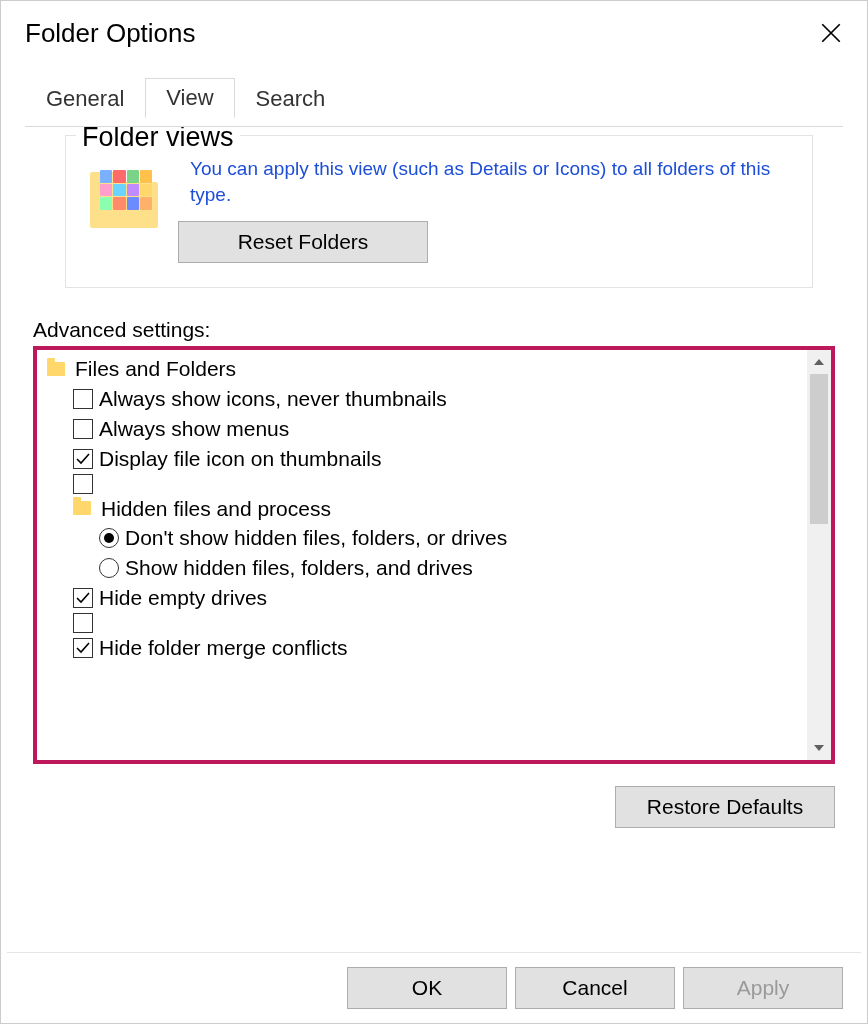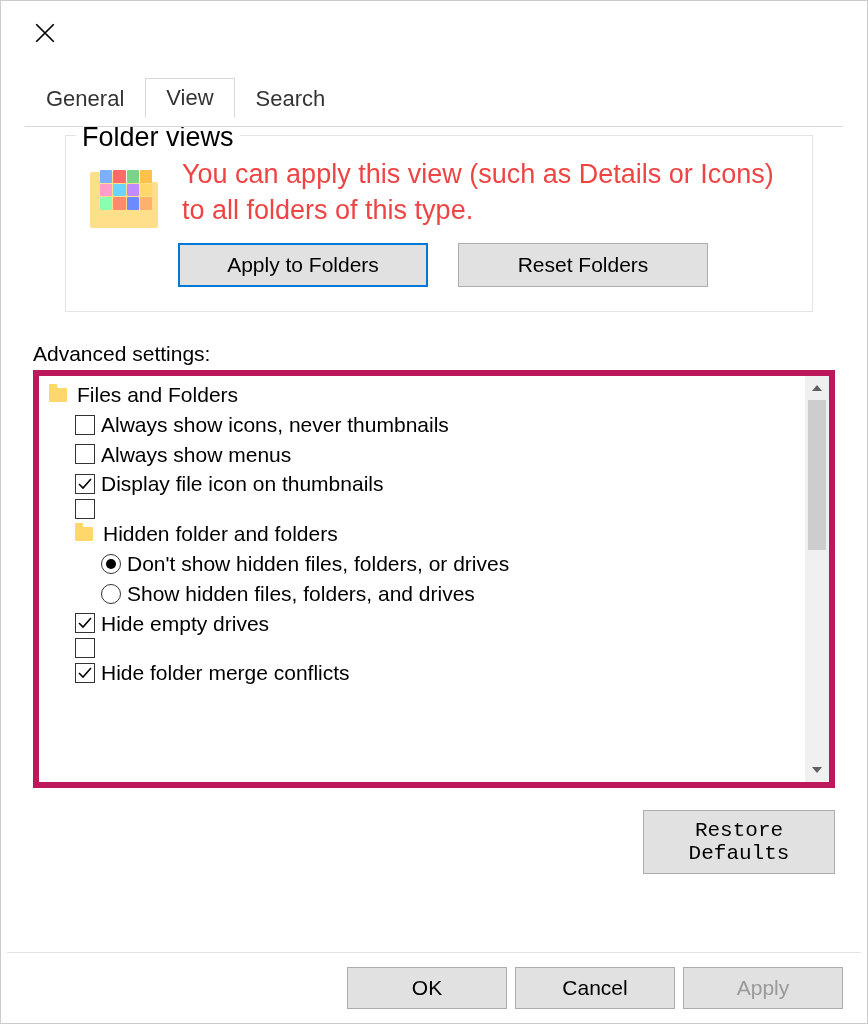--- a/index.html
+++ b/index.html
@@ -123,23 +123,23 @@
     display: grid;
     grid-template-columns: repeat(4, 1fr);
     grid-template-rows: repeat(3, 1fr);
     gap: 1px;
   }
   .folder-icon .thumbs div {
     border-radius: 1px;
   }
   .fv-right { flex: 1; }
   .fv-text {
-    font-size: 27px;
-    color: #ef4444;
-    margin: 6px 0 14px 4px;
+    font-size: 19px;
+    color: #1d4ed8;
+    margin: 6px 0 14px 12px;
     line-height: 1.35;
   }
   .fv-buttons {
     display: flex;
     gap: 30px;
   }
   .btn {
     background: #e1e1e1;
     border: 1px solid #adadad;
     font-size: 21px;
@@ -156,21 +156,21 @@
   }
   .btn.disabled {
     color: #9a9a9a;
     cursor: default;
   }
   .adv-label {
     font-size: 21px;
     margin: 30px 0 4px 8px;
   }
   .adv-box {
-    border: 6px solid #be185d;
+    border: 4px solid #be185d;
     height: 418px;
     margin: 0 8px;
     position: relative;
     display: flex;
   }
   .adv-list {
     flex: 1;
     overflow: hidden;
     padding: 4px 0 0 6px;
     font-size: 21px;
@@ -262,21 +262,21 @@
     border-radius: 50%;
     display: none;
   }
   .rb.checked .dot { display: block; }
   .cutoff { height: 14px; overflow: hidden; opacity: 0.55; }
   .restore-row {
     display: flex;
     justify-content: flex-end;
     margin: 22px 8px 0 0;
   }
-  .restore-row .btn { width: 192px; font-family: Liberation Mono, monospace; }
+  .restore-row .btn { width: 220px; }
   .footer {
     position: absolute;
     bottom: 14px;
     right: 24px;
     display: flex;
     gap: 8px;
   }
   .footer .btn { width: 160px; }
   .footer-sep {
     position: absolute;
@@ -284,20 +284,21 @@
     bottom: 70px;
     border-top: 1px solid #e5e5e5;
   }
 </style>
 </head>
 <body>
 
 <div class="window">
 
   <div class="titlebar">
+    <div class="title">Folder Options</div>
     <div class="close-btn">
       <svg viewBox="0 0 16 16">
           <path d="M1 1 L15 15 M15 1 L1 15" stroke="#000" stroke-width="1.4" fill="none"></path>
         </svg>
     </div>
   </div>
 
   <div class="tabs">
     <div class="tab">General</div>
     <div class="tab active">View</div>
@@ -324,21 +325,20 @@
               <div style="background:#ffd76a"></div>
             <div style="background:#8bffb0"></div>
               <div style="background:#ff8b6b"></div>
               <div style="background:#6b8bff"></div>
               <div style="background:#ffb06b"></div>
           </div>
         </div>
         <div class="fv-right">
           <div class="fv-text">You can apply this view (such as Details or Icons) to all folders of this type.</div>
           <div class="fv-buttons">
-            <button class="btn wide highlight">Apply to Folders</button>
             <button class="btn wide">Reset Folders</button>
           </div>
         </div>
       </div>
     </div>
 
     <div class="adv-label">Advanced settings:</div>
 
     <div class="adv-box">
       <div class="adv-list">
@@ -363,21 +363,21 @@
               </svg>
             </span>
           <span>Display file icon on thumbnails</span>
         </div>
         <div class="row indent1">
           <span class="cb"></span>
         </div>
 
         <div class="row indent1">
           <span class="mini-folder"></span>
-          <span>Hidden folder and folders</span>
+          <span>Hidden files and process</span>
         </div>
         <div class="row indent2">
           <span class="rb checked">
               <span class="dot"></span>
             </span>
           <span>Don't show hidden files, folders, or drives</span>
         </div>
         <div class="row indent2">
           <span class="rb"></span>
           <span>Show hidden files, folders, and drives</span>

